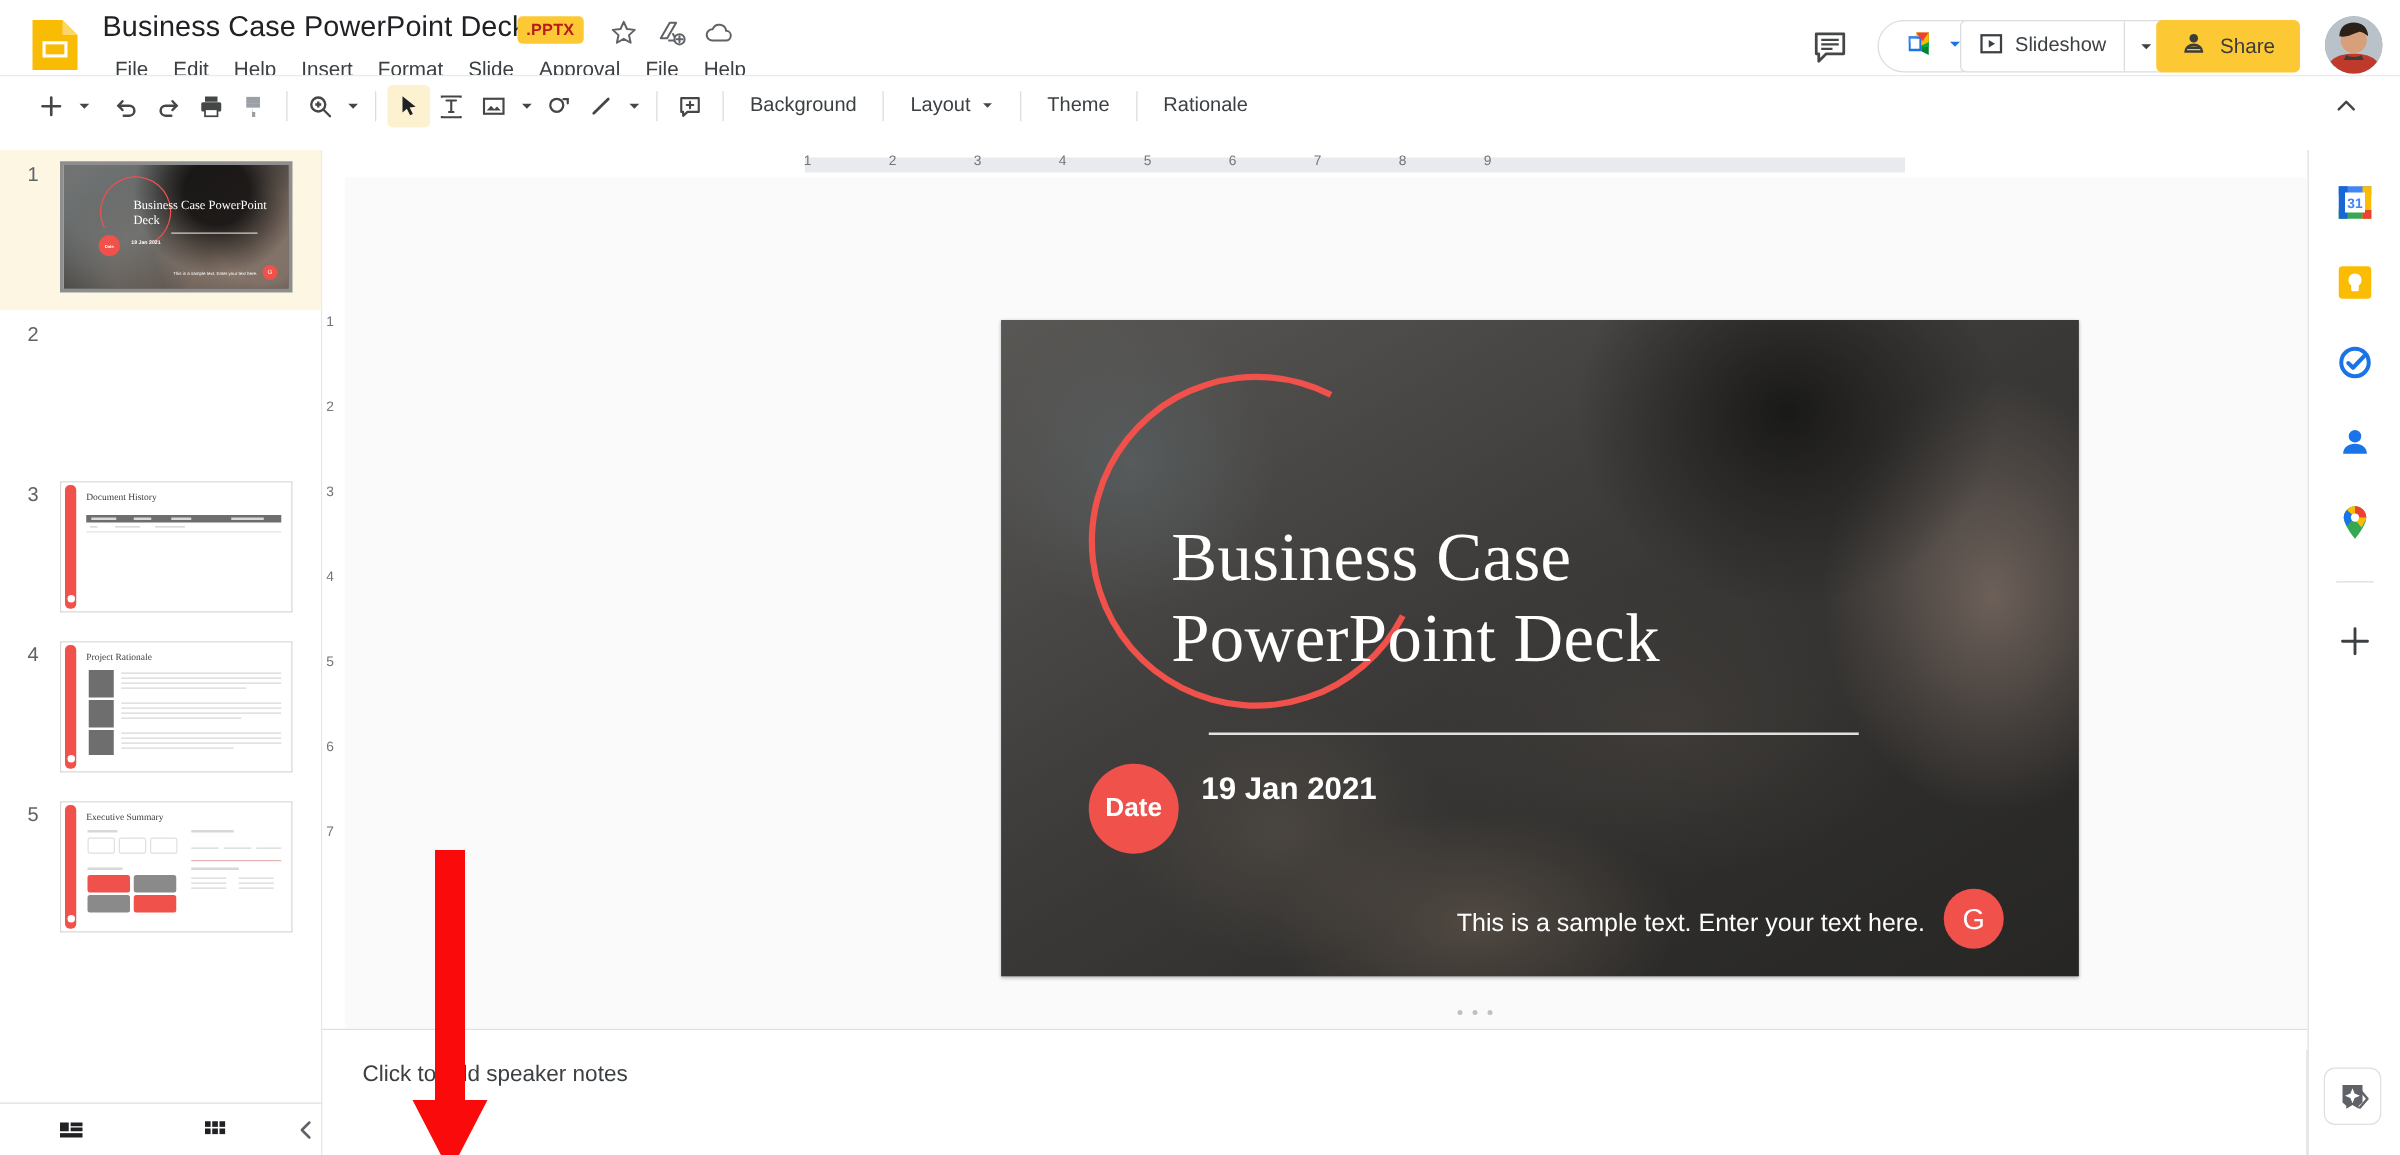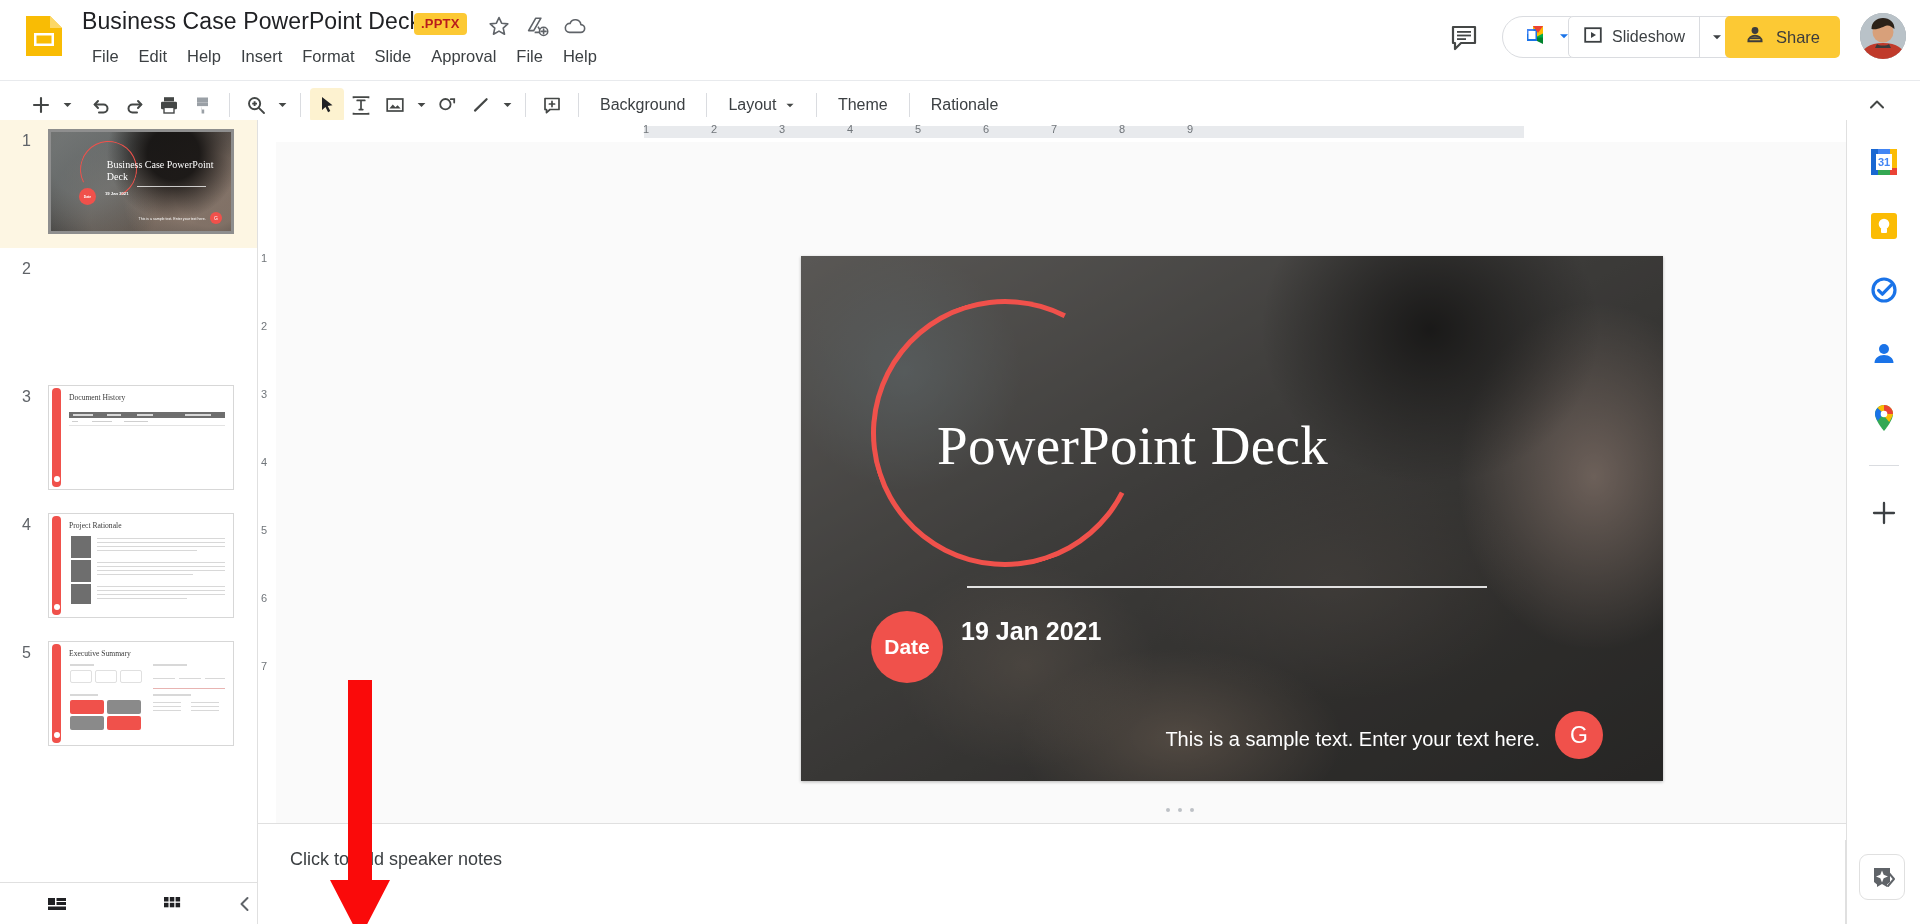--- a/index.html
+++ b/index.html
@@ -57,21 +57,21 @@
   }
   .share-btn .lbl{ font-size:16.5px; color:#3c3c3c; font-weight:500; }
   .avatar{
     position:absolute; right:14px; top:13px; width:46px; height:46px; border-radius:50%;
     overflow:hidden; cursor:pointer; background:#9aa0a6;
   }
   .avatar svg{display:block;}
 
   
   .toolbar{
-    position:absolute; left:0; top:80px; width:1920px; height:48px; background:#fff;
+    position:absolute; left:0; top:60px; width:1920px; height:48px; background:#fff;
     border-top:1px solid #e8eaed; display:flex; align-items:center; padding-left:24px;
   }
   .tb-item{ height:34px; min-width:34px; display:flex; align-items:center; justify-content:center;
     border-radius:4px; cursor:pointer; color:#444746; }
   .tb-item.active{ background:#fdf2d0; }
   .tb-caret{ width:18px; display:flex; align-items:center; justify-content:center; cursor:pointer; color:#444746; }
   .tb-sep{ width:1px; height:24px; background:#dadce0; margin:0 9px; }
   .tb-text{ font-size:16px; color:#3c4043; padding:5px 12px; border-radius:4px; cursor:pointer; white-space:nowrap; }
   .tb-collapse{ position:absolute; right:26px; top:7px; width:34px; height:34px; display:flex;
     align-items:center; justify-content:center; border-radius:50%; cursor:pointer; color:#444746; }
@@ -608,20 +608,21 @@
       <div class="vtick" style="top:518px;">7</div>
     </div>
 
     <div class="canvas-bg"></div>
 
     <div class="slide">
       <div class="slide-photo"></div>
       <div class="slide-scrim"></div>
       <div class="big-ring"></div>
       <div class="slide-title">
+        <div>Business Case</div>
         <div>PowerPoint Deck</div>
       </div>
       <div class="title-rule"></div>
       <div class="date-badge">Date</div>
       <div class="date-text">19 Jan 2021</div>
       <div class="sample-text">This is a sample text. Enter your text here.</div>
       <div class="g-circle">G</div>
     </div>
 
     <div class="dots">

